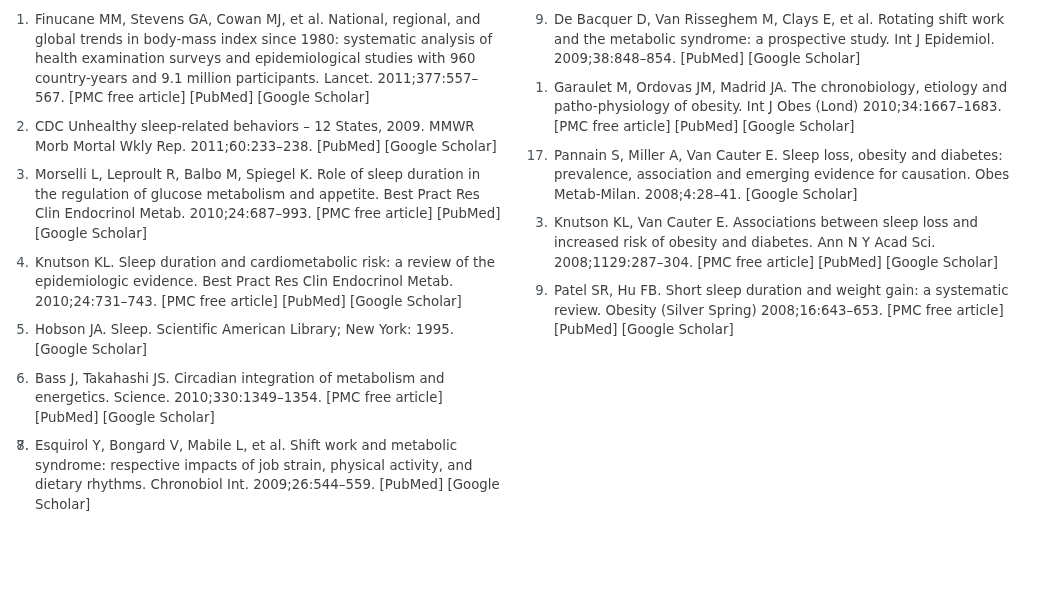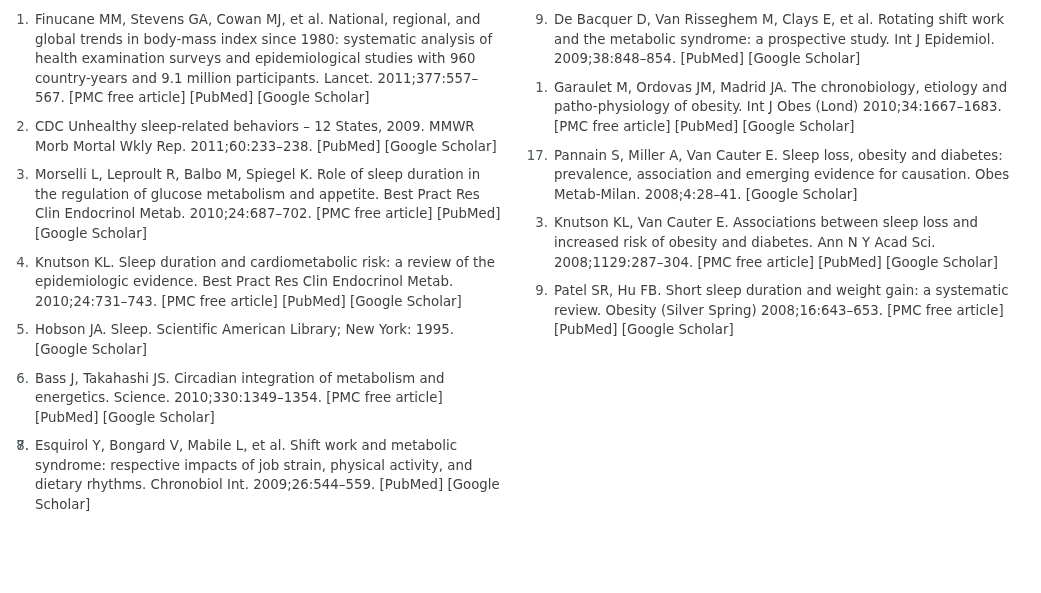--- a/index.html
+++ b/index.html
@@ -78,21 +78,21 @@
         <li>
           <span class="num">1.</span>
           <span class="link">Finucane MM, Stevens GA, Cowan MJ, et al. National, regional, and global trends in body-mass index since 1980: systematic analysis of health examination surveys and epidemiological studies with 960 country-years and 9.1 million participants. Lancet. 2011;377:557–567. [PMC free article] [PubMed] [Google Scholar]</span>
         </li>
         <li>
           <span class="num">2.</span>
           <span class="link">CDC Unhealthy sleep-related behaviors – 12 States, 2009. MMWR Morb Mortal Wkly Rep. 2011;60:233–238. [PubMed] [Google Scholar]</span>
         </li>
         <li>
           <span class="num">3.</span>
-          <span class="link">Morselli L, Leproult R, Balbo M, Spiegel K. Role of sleep duration in the regulation of glucose metabolism and appetite. Best Pract Res Clin Endocrinol Metab. 2010;24:687–702. [PMC free article] [PubMed] [Google Scholar]</span>
+          <span class="link">Morselli L, Leproult R, Balbo M, Spiegel K. Role of sleep duration in the regulation of glucose metabolism and appetite. Best Pract Res Clin Endocrinol Metab. 2010;24:687–993. [PMC free article] [PubMed] [Google Scholar]</span>
         </li>
         <li>
           <span class="num">4.</span>
           <span class="link">Knutson KL. Sleep duration and cardiometabolic risk: a review of the epidemiologic evidence. Best Pract Res Clin Endocrinol Metab. 2010;24:731–743. [PMC free article] [PubMed] [Google Scholar]</span>
         </li>
         <li>
           <span class="num">5.</span>
           <span class="link">Hobson JA. Sleep. Scientific American Library; New York: 1995. [Google Scholar]</span>
         </li>
         <li>

